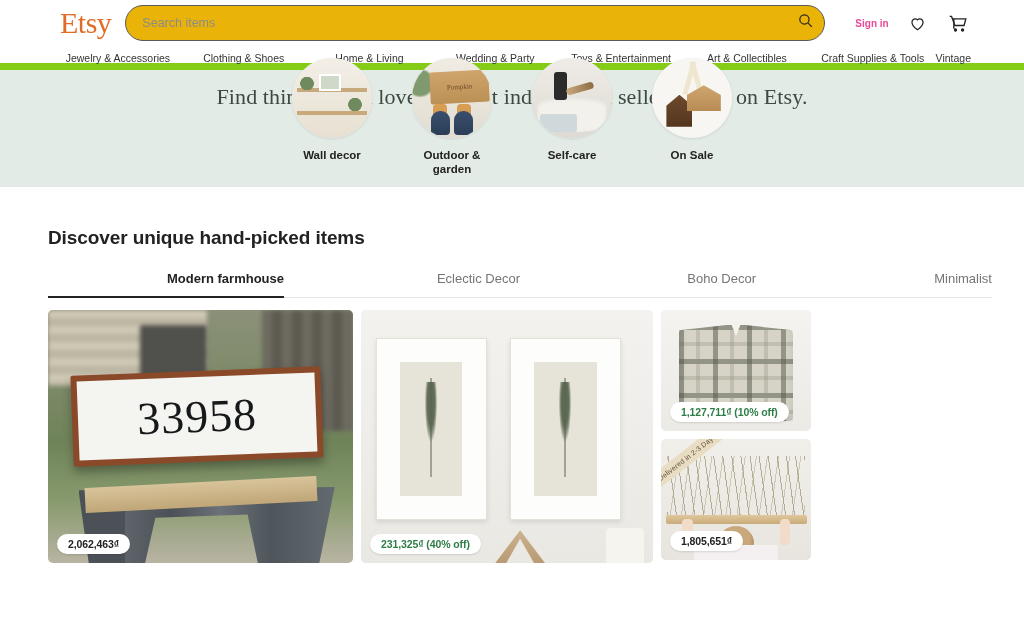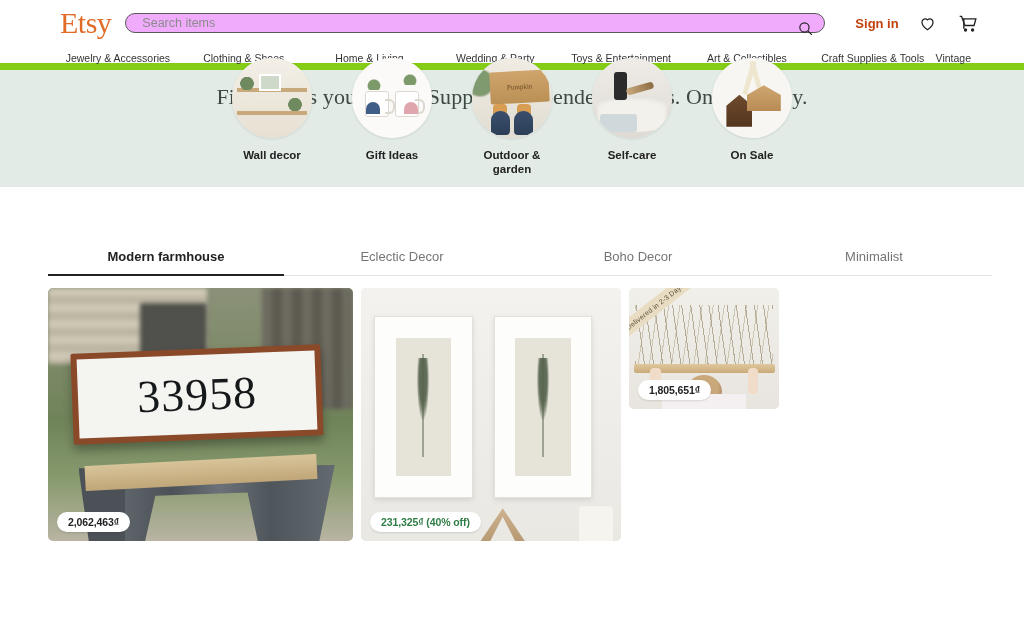--- a/index.html
+++ b/index.html
@@ -35,24 +35,24 @@
     margin-right: 14px;
     user-select: none;
   }
   .search-wrap {
     flex: 1;
     position: relative;
     max-width: 700px;
   }
   .search-input {
     width: 100%;
-    height: 20px;
+    height: 36px;
     border: 1px solid #595959;
     border-radius: 40px;
-    background: #f0abfc;
+    background: #eab308;
     padding: 0 42px 0 16px;
     font-size: 12.5px;
     font-family: "Liberation Sans", sans-serif;
     color: #222;
     outline: none;
   }
   .search-input::placeholder { color: #8b8b8b; }
   .search-btn {
     position: absolute;
     right: 8px; top: 3px;
@@ -61,22 +61,22 @@
     cursor: pointer; padding: 0;
     display: flex; align-items: center; justify-content: center;
   }
   .header-right {
     display: flex;
     align-items: center;
     gap: 18px;
     margin-left: 30px;
   }
   .signin {
-    font-size: 13px;
-    color: #c2410c;
+    font-size: 10px;
+    color: #ec4899;
     font-weight: bold;
     cursor: pointer;
     white-space: nowrap;
   }
   .icon-btn {
     width: 22px; height: 22px;
     display: flex; align-items: center; justify-content: center;
     cursor: pointer;
   }
 
@@ -154,21 +154,21 @@
     color: #222;
     letter-spacing: -0.1px;
   }
   .tabs {
     display: flex;
     margin-top: 22px;
     border-bottom: 1px solid #e3e3e3;
   }
   .tab {
     flex: 1;
-    text-align: center;
+    text-align: right;
     font-size: 13px;
     color: #757575;
     padding-bottom: 11px;
     cursor: pointer;
     position: relative;
   }
   .tab.active {
     color: #222;
     font-weight: bold;
   }
@@ -182,21 +182,21 @@
 
   
   .grid {
     display: flex;
     gap: 8px;
     padding: 12px 30px 0 48px;
   }
   .col { display: flex; flex-direction: column; gap: 8px; }
   .col-big { width: 305px; }
   .col-small { width: 150px; }
-  .col-wide { width: 260px; }
+  .col-wide { width: 292px; }
 
   .card {
     position: relative;
     border-radius: 5px;
     overflow: hidden;
     background: #eceae5;
   }
   .h-tall { height: 253px; }
   .h-half { height: 121px; }
 
@@ -538,33 +538,20 @@
         <div class="shelfline s1"></div>
           <div class="shelfline s2"></div>
         <div class="plant p1"></div>
           <div class="plant p2"></div>
           <div class="art"></div>
       </div>
     </div>
     <div class="cat-label">Wall decor</div>
   </div>
 
-  <div class="cat">
-    <div class="cat-circle">
-      <div class="img c-gift">
-        <div class="leaf l1"></div>
-          <div class="leaf l2"></div>
-        <div class="mug m1"></div>
-          <div class="mug m2"></div>
-        <div class="fig1"></div>
-          <div class="fig2"></div>
-      </div>
-    </div>
-    <div class="cat-label">Gift Ideas</div>
-  </div>
 
   <div class="cat">
     <div class="cat-circle">
       <div class="img c-out">
         <div class="foliage"></div>
         <div class="mat">Pumpkin</div>
         <div class="sock1"></div>
           <div class="sock2"></div>
         <div class="shoe1"></div>
           <div class="shoe2"></div>
@@ -594,20 +581,21 @@
           <div class="orn2"></div>
       </div>
     </div>
     <div class="cat-label">On Sale</div>
   </div>
 
 
 </div>
 
 <div class="discover">
+  <h2>Discover unique hand-picked items</h2>
 
   <div class="tabs">
     <div class="tab active">Modern farmhouse</div>
     <div class="tab">Eclectic Decor</div>
     <div class="tab">Boho Decor</div>
     <div class="tab">Minimalist</div>
   </div>
 </div>
 
 <div class="grid">
@@ -644,20 +632,26 @@
           </div>
         <div class="tripod"></div>
           <div class="vase"></div>
       </div>
       <div class="badge sale">231,325₫ (40% off)</div>
     </div>
   </div>
 
   <div class="col col-small">
     <div class="card h-half">
+      <div class="img ph-pillow">
+        <div class="pw"></div>
+      </div>
+      <div class="badge sale">1,127,711₫ (10% off)</div>
+    </div>
+    <div class="card h-half">
       <div class="img ph-shelf">
         <div class="grass"></div>
           <div class="board"></div>
         <div class="arm-l"></div>
           <div class="arm-r"></div>
           <div class="head"></div>
           <div class="body"></div>
       </div>
       <div class="ribbon">Delivered in 2-3 Days</div>
       <div class="badge">1,805,651₫</div>

